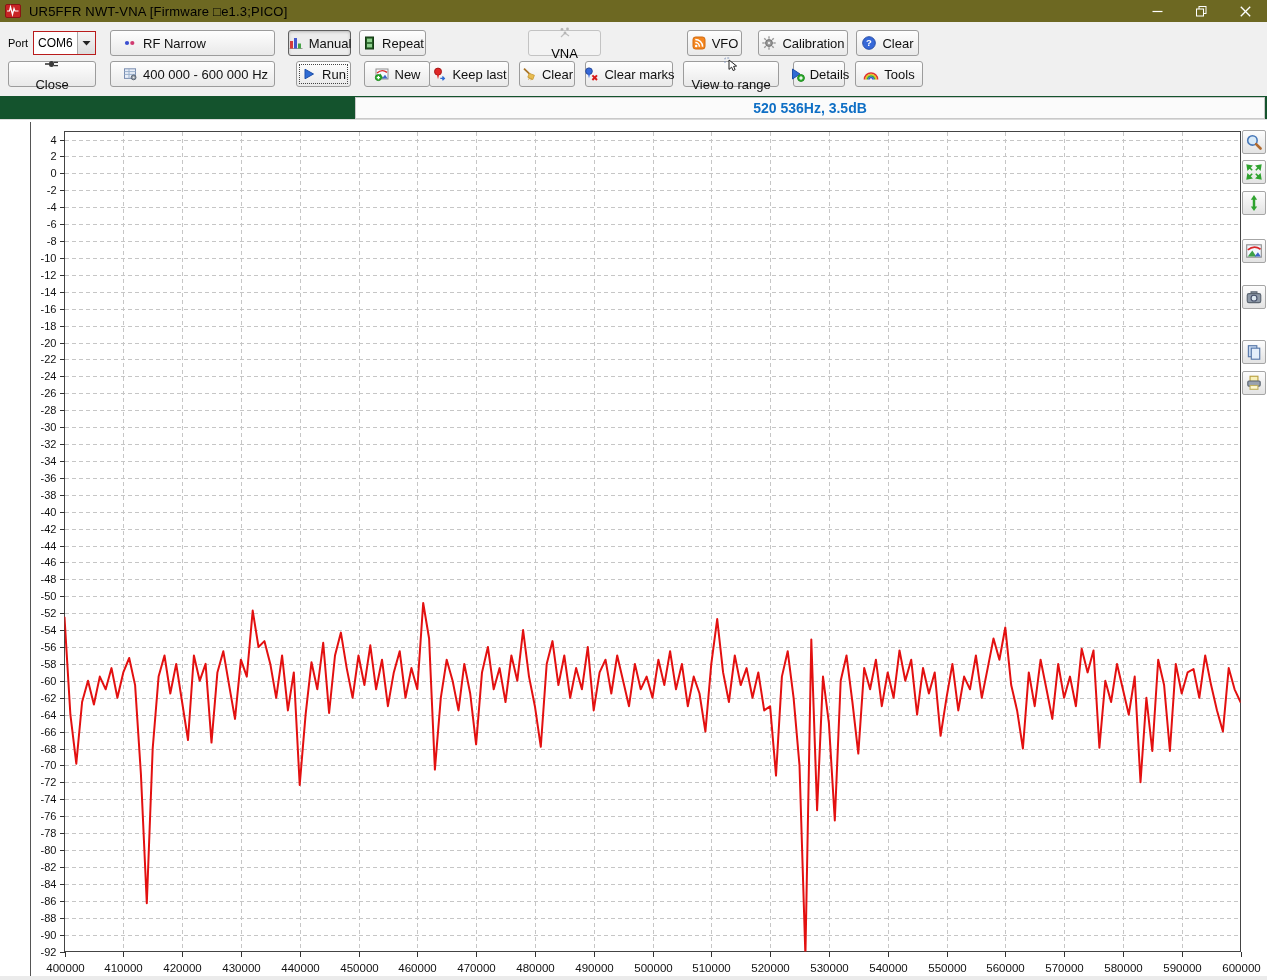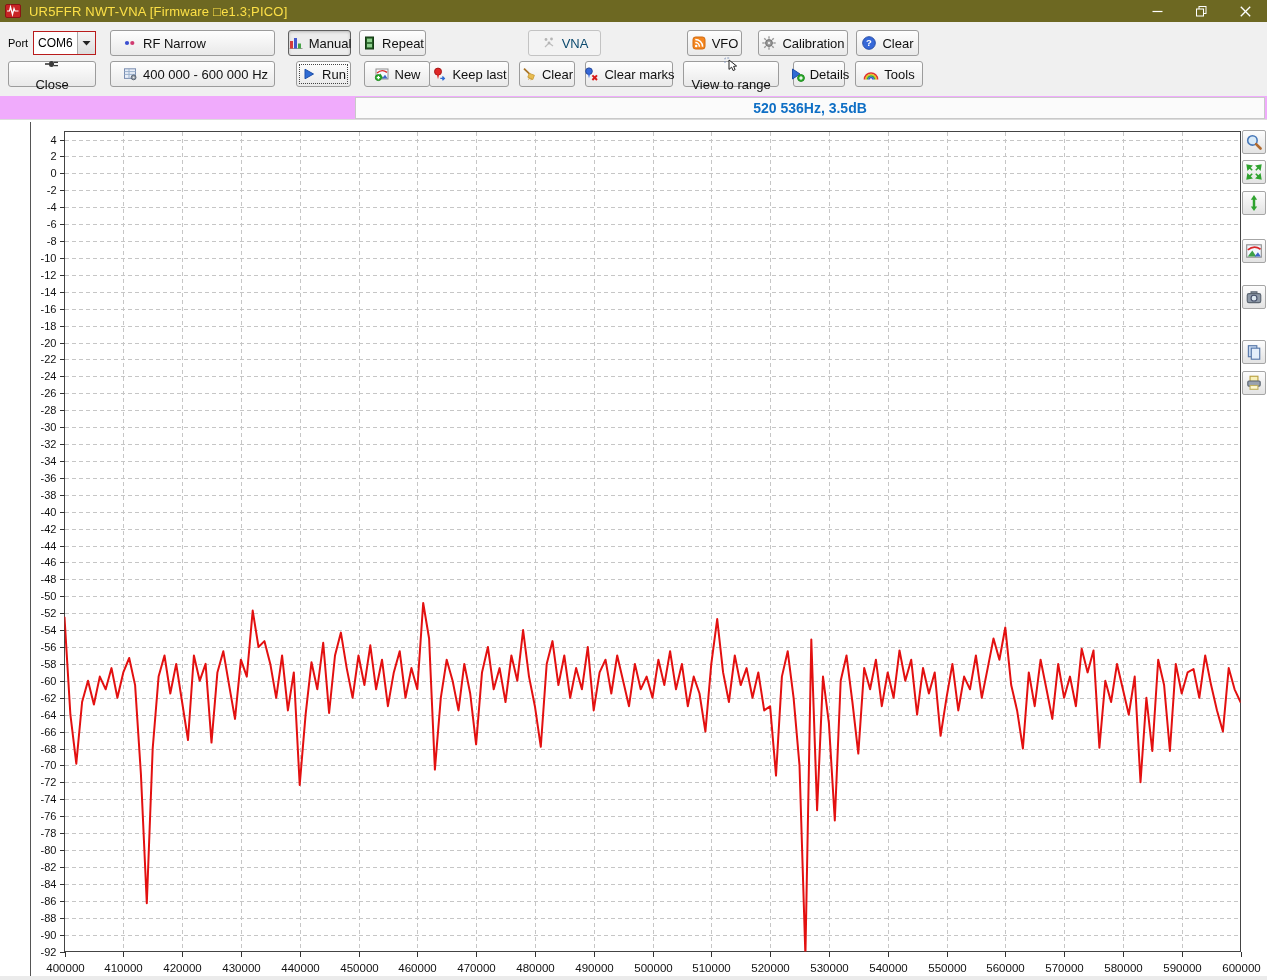--- a/index.html
+++ b/index.html
@@ -4,33 +4,33 @@
 <style>
   html,body{margin:0;padding:0;}
   body{
     width:1267px;height:980px;position:relative;overflow:hidden;
     background:#ffffff;font-family:"Liberation Sans",sans-serif;
     -webkit-font-smoothing:antialiased;
   }
   
   .titlebar{
     position:absolute;top:0;left:0;width:1267px;height:22px;
-    background:#6d6822;display:flex;align-items:center;color:#fde047;
+    background:#6d6822;display:flex;align-items:center;color:#000000;
   }
   .app-icon{margin-left:5px;width:16px;height:16px;display:flex;}
   .title-text{margin-left:8px;font-size:13px;letter-spacing:.2px;}
   .win-controls{margin-left:auto;display:flex;height:100%;}
   .win-btn{width:44px;height:100%;display:flex;align-items:center;justify-content:center;cursor:default;}
   
   .toolbar{
     position:absolute;top:22px;left:0;width:1267px;height:74px;
     background:#f0f0f0;
   }
   .statusrow{
-    position:absolute;top:96px;left:0;width:1267px;height:24px;background:#f0abfc;
+    position:absolute;top:96px;left:0;width:1267px;height:24px;background:#14532d;
     border-bottom:1px solid #dcdcdc;box-sizing:border-box;
   }
   .statusbox{
     position:absolute;left:355px;top:1px;width:910px;height:22px;box-sizing:border-box;
     background:#fbfbfb;border:1px solid #c9c9c9;
     display:flex;align-items:center;justify-content:center;
     font-size:14px;font-weight:bold;
   }
   .port-label{position:absolute;left:8px;top:8px;height:26px;line-height:26px;font-size:11px;color:#000;}
   .combo{
@@ -43,21 +43,21 @@
   .btn{
     position:absolute;height:26px;box-sizing:border-box;
     display:flex;align-items:center;justify-content:center;gap:5px;
     font-size:13px;color:#101010;padding:0 18px;
     background:linear-gradient(#fefefe,#e9e9e9);
     border:1px solid #9c9c9c;border-radius:3px;white-space:nowrap;cursor:default;
   }
   .btn.left{justify-content:flex-start;padding-left:11px;}
   .btn.pressed{background:#ececec;border-color:#606060;box-shadow:inset 0 1px 3px rgba(0,0,0,.22);}
   .btn.focused{outline:1px dotted #444;outline-offset:-4px;}
-  .btn.disabled{color:#0c4a6e;background:#f3f3f3;border-color:#c3c3c3;}
+  .btn.disabled{color:#000000;background:#f3f3f3;border-color:#c3c3c3;flex-direction:column;}
   .row1{top:8px;} .row2{top:39px;}
   .ic{flex:0 0 auto;display:block;}
   
   #plot-svg{position:absolute;top:120px;left:0;width:1267px;height:856px;}
   .bottom-strip{position:absolute;left:0;top:976px;width:1267px;height:4px;background:#ebebeb;}
   
   .rbtn{
     position:absolute;left:1242px;width:24px;height:24px;box-sizing:border-box;
     background:linear-gradient(#fdfdfd,#e3e3e3);border:1px solid #a6a6a6;border-radius:2px;
     display:flex;align-items:center;justify-content:center;padding:0;cursor:default;

